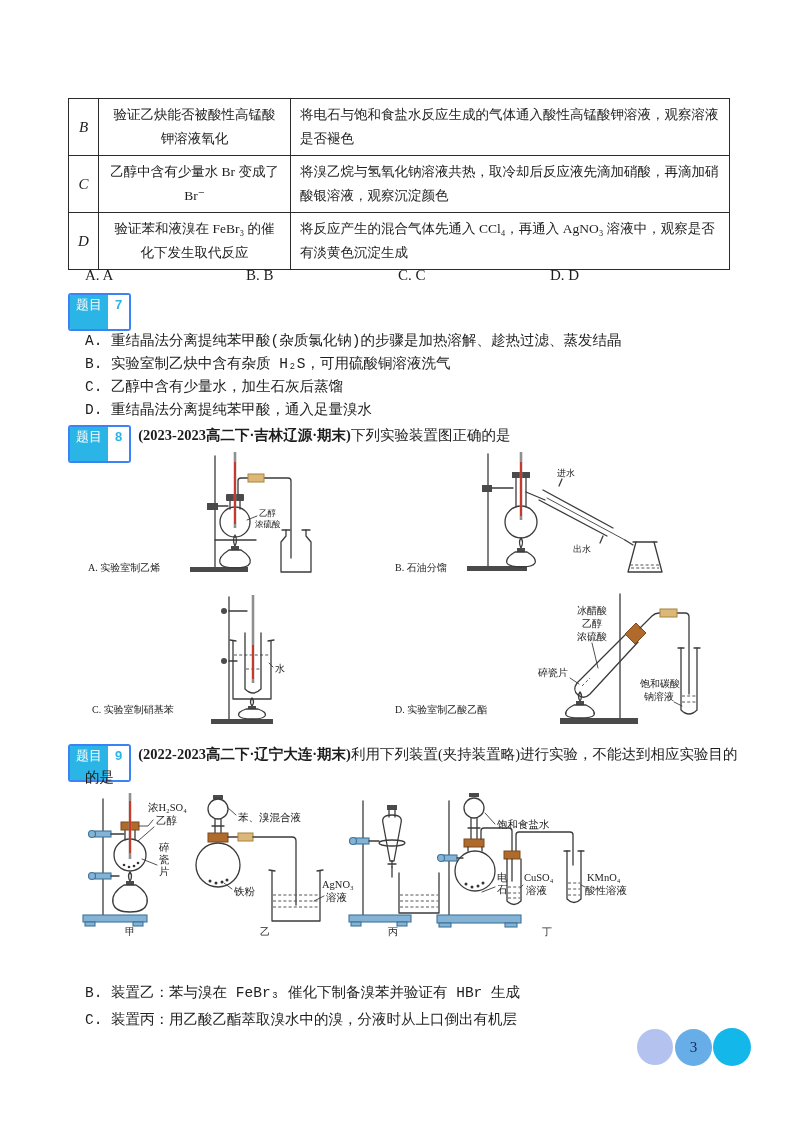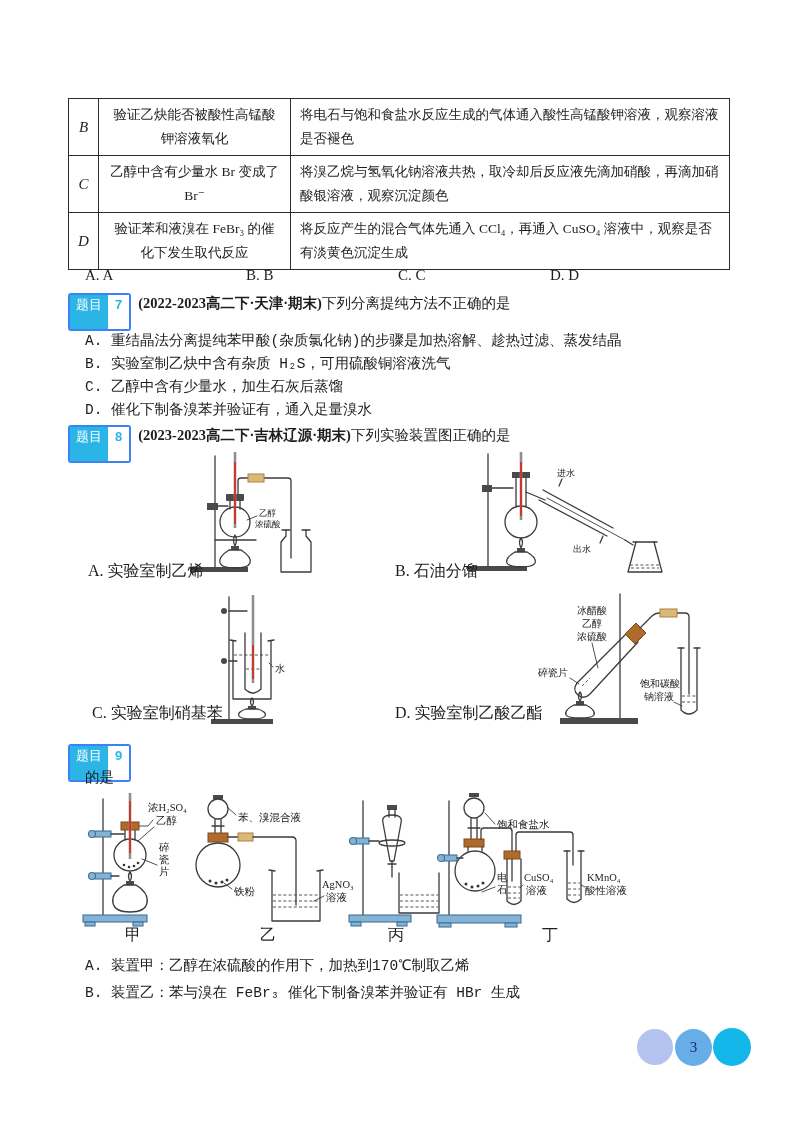--- a/index.html
+++ b/index.html
@@ -15,21 +15,21 @@
 
   .ansopt { position:absolute; font-size:15px; white-space:nowrap; }
 
   .qline { position:absolute; left:68px; display:flex; align-items:flex-start; gap:7px; font-size:14.5px; line-height:21px; width:700px; }
   .badge { display:inline-flex; flex:none; border:2px solid #3b82f6; border-radius:3px; overflow:hidden; height:38px; line-height:19px; font-family:"Liberation Sans",sans-serif; margin-top:0px; }
   .badge .bl { background:#2ab5e6; color:#fff; font-size:13px; padding:0 6px; }
   .badge .bn { background:#fff; color:#2ab5e6; font-size:13px; font-weight:700; padding:0 7px; }
   .qtext b { font-weight:700; }
   .opt { position:absolute; left:85px; font-size:14.5px; white-space:nowrap;font-family:Liberation Mono, monospace; }
   .cont { position:absolute; left:85px; font-size:14.5px; white-space:nowrap; }
-  .dcap { position:absolute; font-size:16px; white-space:nowrap; }
+  .dcap { position:absolute; font-size:10px; white-space:nowrap; }
 
   svg { position:absolute; overflow:visible; }
   svg text { font-family:"Liberation Serif",serif; fill:#222; }
   .ln { stroke:#3b3b3b; stroke-width:1.3; fill:none; stroke-linecap:round; stroke-linejoin:round; }
   .thin { stroke-width:0.9; }
   .red { stroke:#d03020; stroke-width:1.8; }
   .gray { stroke:#8f8f8f; stroke-width:2.6; }
   .tan { fill:#dcb878; stroke:#a8823e; stroke-width:1; }
   .cork { fill:#b06a2c; stroke:#7c4a1d; stroke-width:1; }
   .dark { fill:#4a4a4a; }
@@ -53,43 +53,42 @@
         <td class="op">将电石与饱和食盐水反应生成的气体通入酸性高锰酸钾溶液，观察溶液是否褪色</td>
       </tr>
       <tr>
         <td class="letter">C</td>
         <td class="purpose">乙醇中含有少量水 Br 变成了 Br⁻</td>
         <td class="op">将溴乙烷与氢氧化钠溶液共热，取冷却后反应液先滴加硝酸，再滴加硝酸银溶液，观察沉淀颜色</td>
       </tr>
       <tr>
         <td class="letter">D</td>
         <td class="purpose">验证苯和液溴在 FeBr₃ 的催化下发生取代反应</td>
-        <td class="op">将反应产生的混合气体先通入 CCl₄，再通入 CuSO₄ 溶液中，观察是否有淡黄色沉淀生成</td>
+        <td class="op">将反应产生的混合气体先通入 CCl₄，再通入 AgNO₃ 溶液中，观察是否有淡黄色沉淀生成</td>
       </tr>
     </tbody>
   </table>
 
   <div class="abs" style="left:0;top:267px;width:656px;height:22px;">
     <span class="ansopt" style="left:85px">A. A</span>
     <span class="ansopt" style="left:246px">B. B</span>
     <span class="ansopt" style="left:398px">C. C</span>
     <span class="ansopt" style="left:550px">D. D</span>
   </div>
 
   <div class="qline" style="top:293px">
     <span class="badge">
       <span class="bl">题目</span>
       <span class="bn">7</span>
     </span>
-    <span class="qtext"><b>(2022-2023高二下·天津·期末)</b><span>下列分离提纯方法不正确的是</span></span>
   </div>
   <div class="opt" style="top:331px">A. 重结晶法分离提纯苯甲酸(杂质氯化钠)的步骤是加热溶解、趁热过滤、蒸发结晶</div>
   <div class="opt" style="top:354px">B. 实验室制乙炔中含有杂质 H₂S，可用硫酸铜溶液洗气</div>
   <div class="opt" style="top:377px">C. 乙醇中含有少量水，加生石灰后蒸馏</div>
-  <div class="opt" style="top:400px">D. 催化下制备溴苯并验证有，通入足量溴水</div>
+  <div class="opt" style="top:400px">D. 重结晶法分离提纯苯甲酸，通入足量溴水</div>
 
   <div class="qline" style="top:425px">
     <span class="badge">
       <span class="bl">题目</span>
       <span class="bn">8</span>
     </span>
     <span class="qtext"><b>(2023-2023高二下·吉林辽源·期末)</b><span>下列实验装置图正确的是</span></span>
   </div>
 
   <svg style="left:160px;top:450px" width="245" height="126" viewBox="0 0 245 126">
@@ -241,20 +240,21 @@
       <path class="ln" d="M142,117 Q132,122 134,127 Q136,130 148,130 Q160,130 162,127 Q164,122 154,117 Z"></path>
     </g>
   </svg>
   <div class="dcap" style="left:395px;top:703px">D. 实验室制乙酸乙酯</div>
 
   <div class="qline" style="top:744px">
     <span class="badge">
       <span class="bl">题目</span>
       <span class="bn">9</span>
     </span>
+    <span class="qtext"><b>(2022-2023高二下·辽宁大连·期末)</b><span>利用下列装置(夹持装置略)进行实验，不能达到相应实验目的</span></span>
   </div>
   <div class="cont" style="top:768px">的是</div>
 
   <svg style="left:75px;top:793px" width="145" height="134" viewBox="0 0 145 134">
     <g>
       <line class="ln" x1="28" y1="6" x2="28" y2="122" stroke-width="2"></line>
       <rect class="blue" x="8" y="122" width="64" height="7"></rect>
       <rect class="blue" x="10" y="129" width="10" height="4"></rect>
       <rect class="blue" x="58" y="129" width="10" height="4"></rect>
       <rect class="blue" x="20" y="38" width="16" height="6"></rect>
@@ -416,22 +416,22 @@
     </g>
     <text x="89" y="88" font-size="10.5">CuSO₄</text>
     <text x="91" y="101" font-size="10.5">溶液</text>
     <line class="thin ln" x1="88" y1="92" x2="85" y2="95"></line>
     <text x="152" y="88" font-size="10.5">KMnO₄</text>
     <text x="150" y="101" font-size="10.5">酸性溶液</text>
     <line class="thin ln" x1="146" y1="92" x2="150" y2="94"></line>
   </svg>
   <div class="dcap" style="left:542px;top:925px">丁</div>
 
-  <div class="opt" style="top:956px">A. 装置甲：乙醇在浓硫酸的作用下，加热到170℃制取乙烯</div>
   <div class="opt" style="top:983px">B. 装置乙：苯与溴在 FeBr₃ 催化下制备溴苯并验证有 HBr 生成</div>
+  <div class="opt" style="top:1010px">C. 装置丙：用乙酸乙酯萃取溴水中的溴，分液时从上口倒出有机层</div>
 
   <div class="circle" style="left:637px;top:1029px;width:36px;height:36px;background:#b4c2ef"></div>
   <div class="circle" style="left:675px;top:1029px;width:37px;height:37px;background:#67ade7">
     <div class="pgnum">3</div>
   </div>
   <div class="circle" style="left:713px;top:1028px;width:38px;height:38px;background:#14b7ea"></div>
 
 </div>
 
 </body></html>

